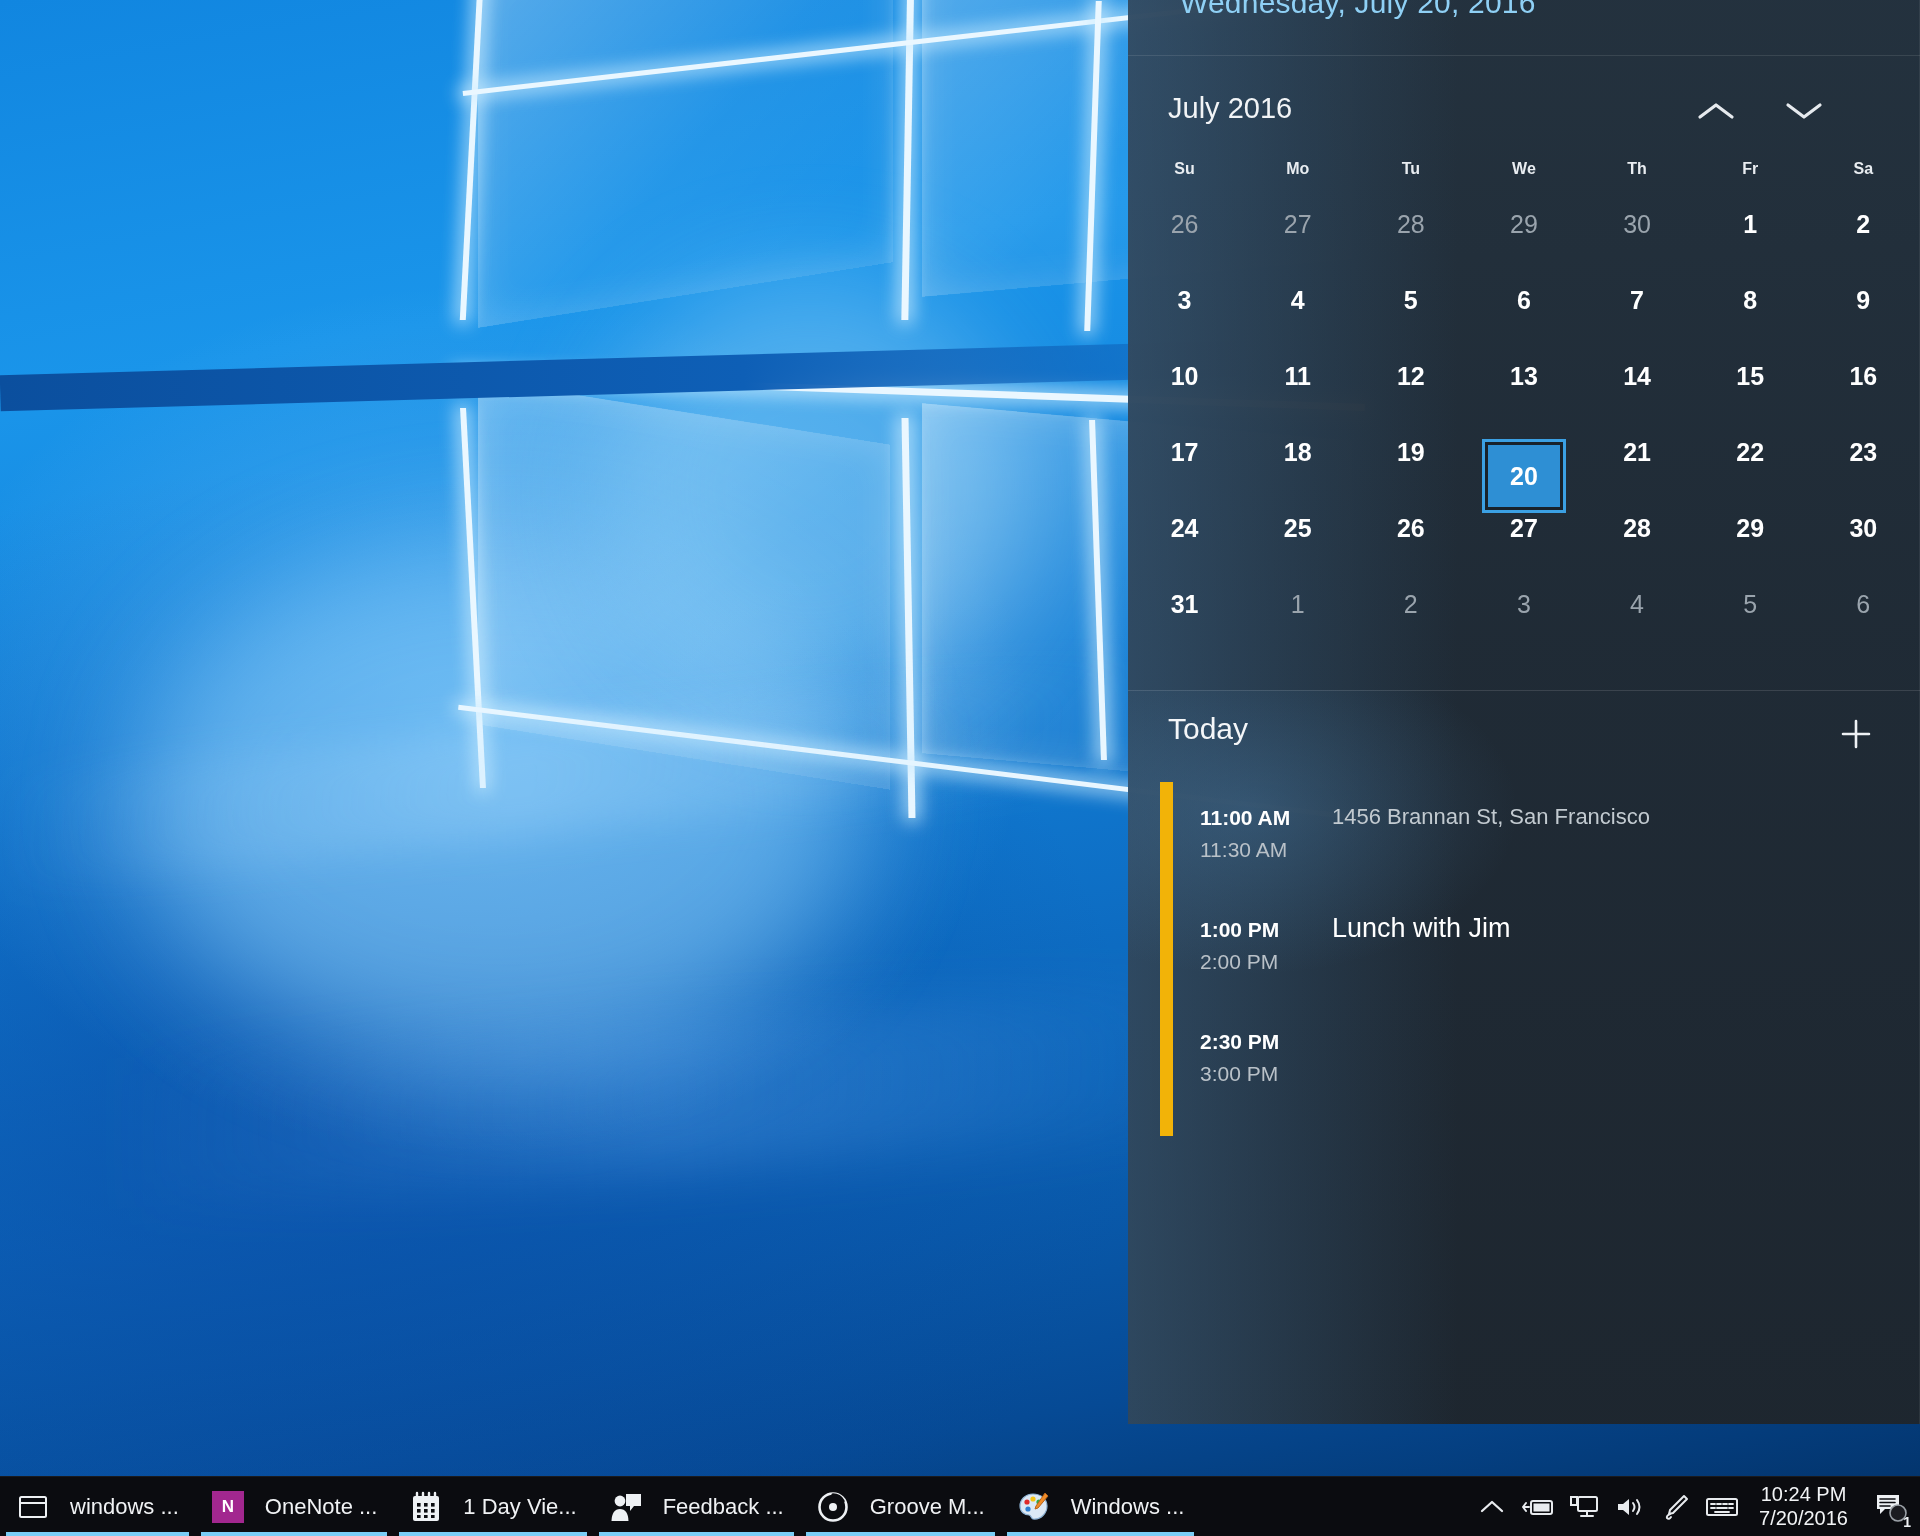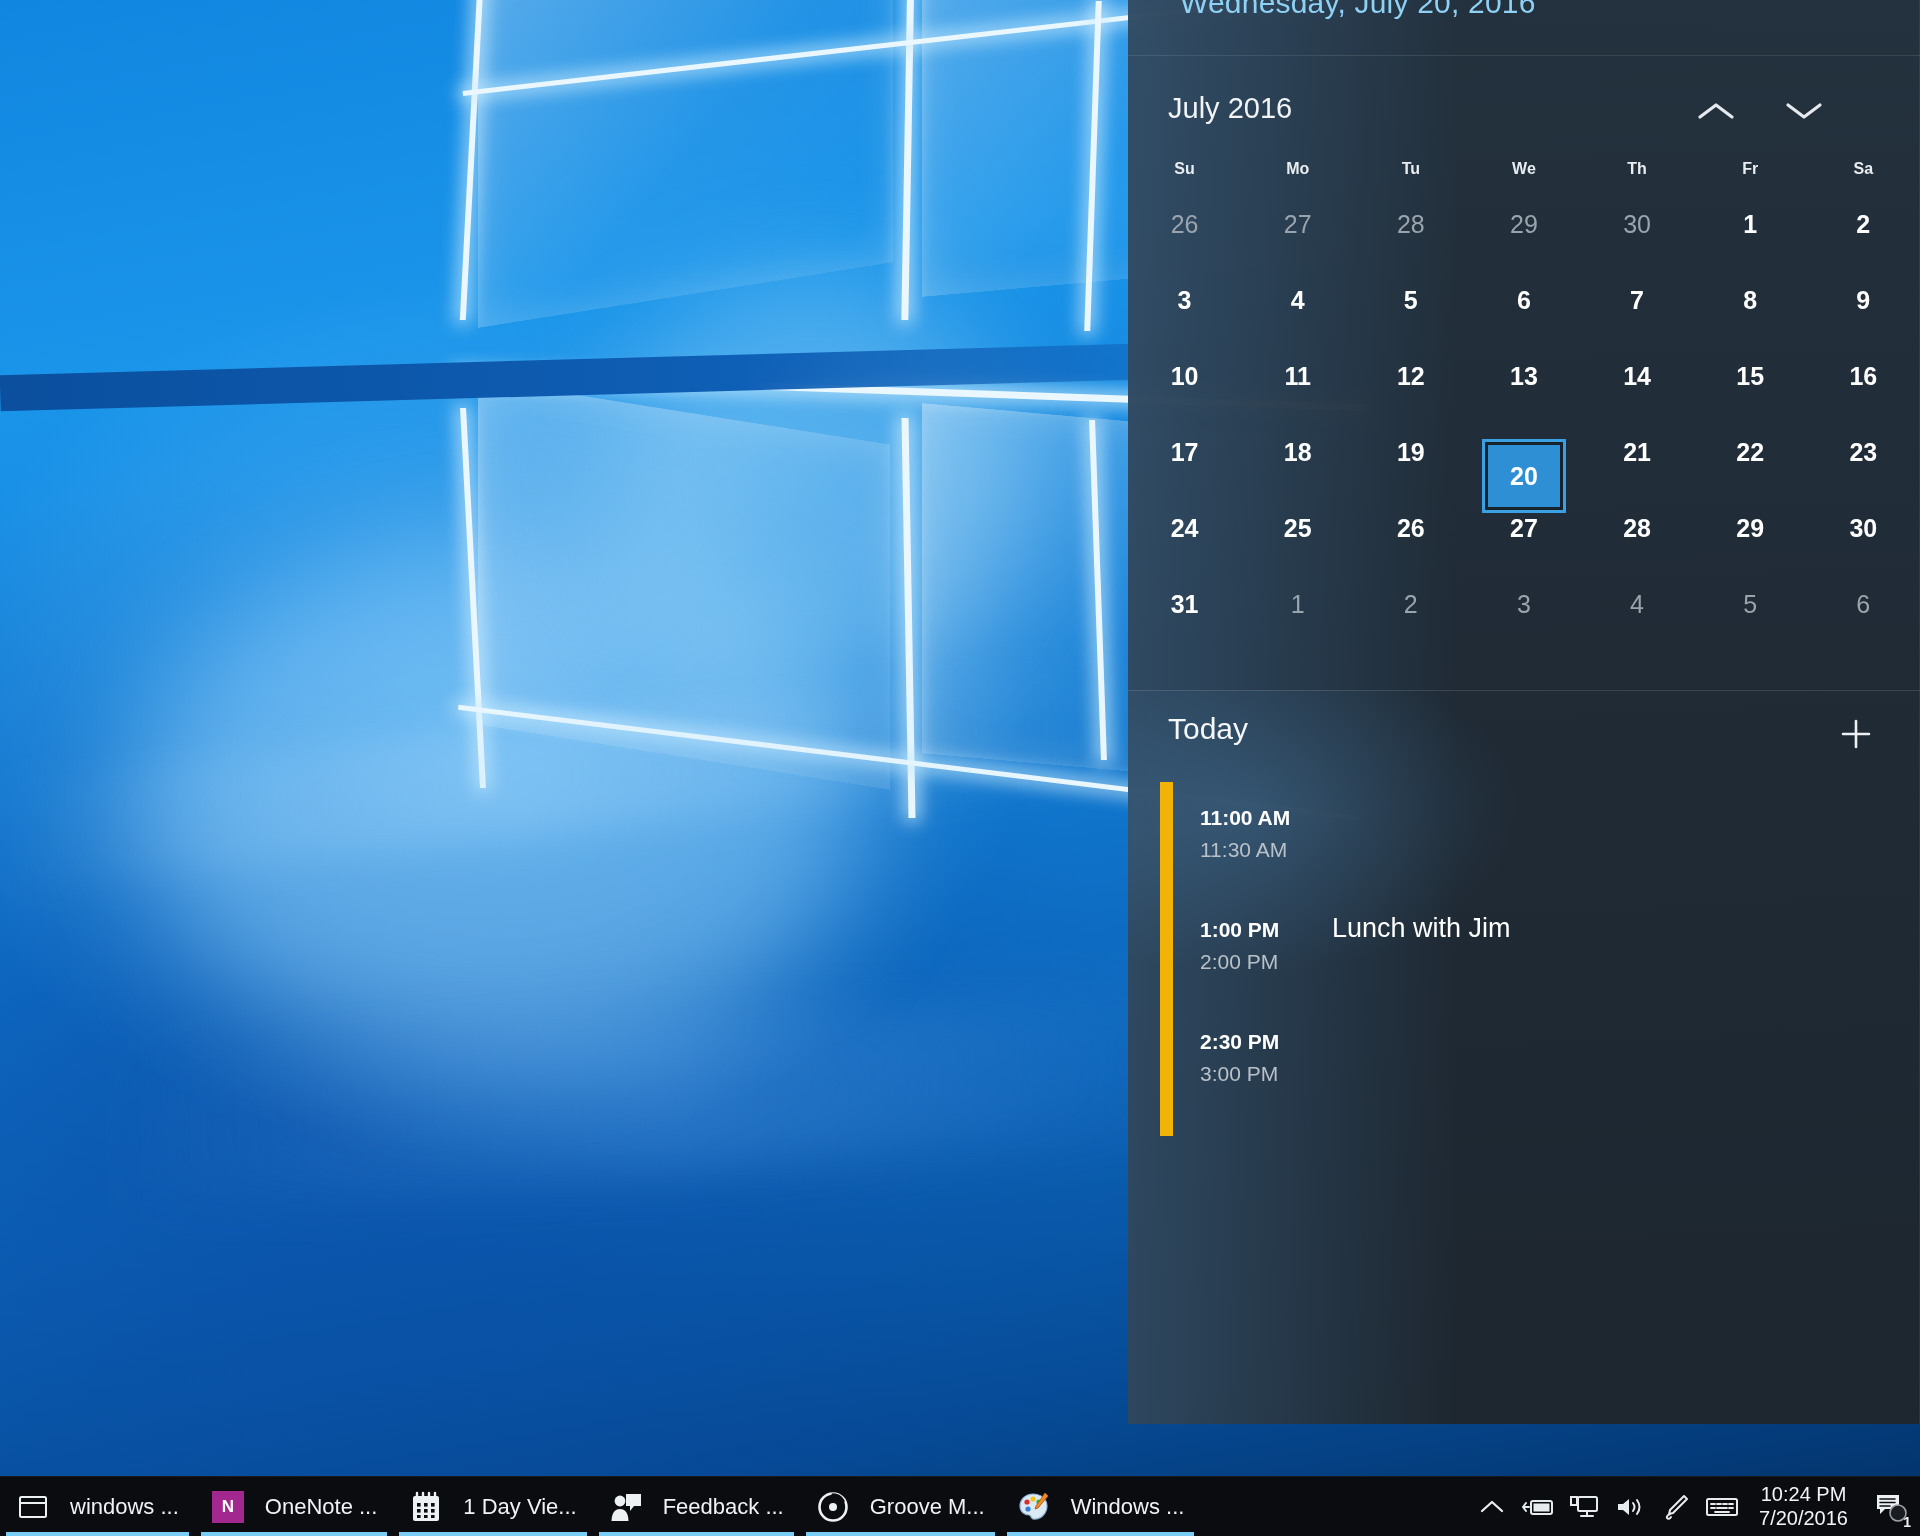--- a/index.html
+++ b/index.html
@@ -368,20 +368,21 @@
     </div>
 
     <div class="agenda" id="agenda-list">
         <div class="ev">
           <div class="bar"></div>
           <div class="times">
             <div class="t1">11:00 AM</div>
             <div class="t2">11:30 AM</div>
           </div>
           <div class="body">
+            <div class="loc">1456 Brannan St, San Francisco</div>
           </div>
         </div>
         <div class="ev">
           <div class="bar"></div>
           <div class="times">
             <div class="t1">1:00 PM</div>
             <div class="t2">2:00 PM</div>
           </div>
           <div class="body">
             <div class="title">Lunch with Jim</div>

